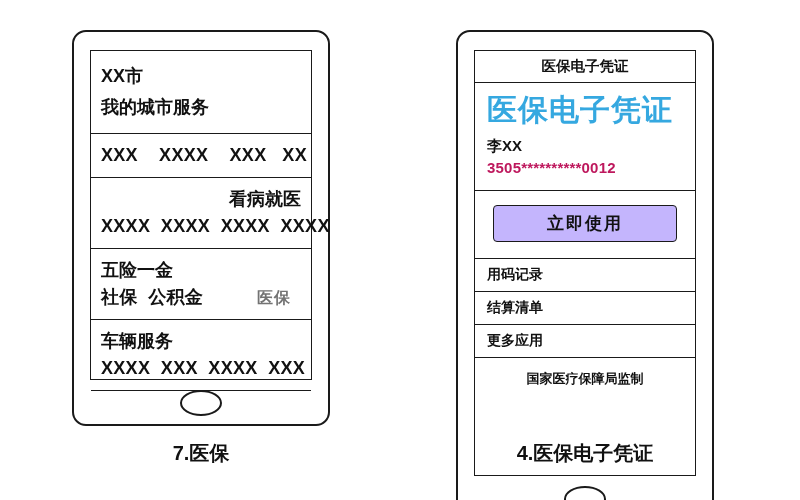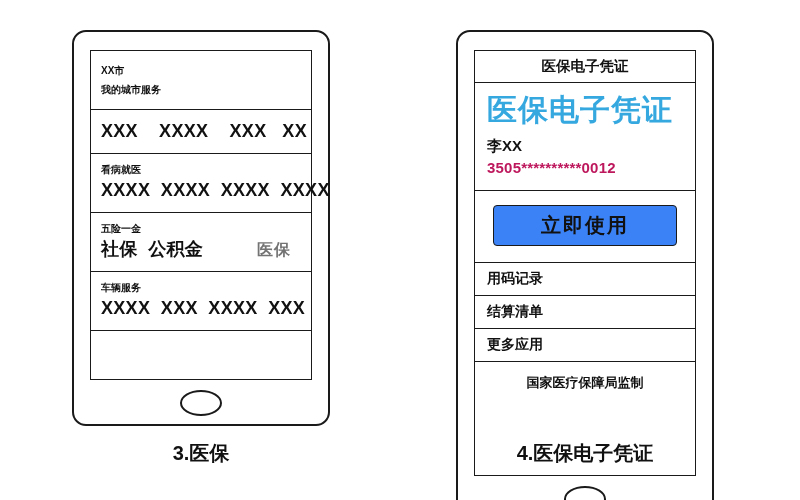--- a/index.html
+++ b/index.html
@@ -58,36 +58,36 @@
   }
 
   .section {
     border-bottom: 1.5px solid #1a1a1a;
     padding: 7px 10px 8px 10px;
     box-sizing: border-box;
   }
   .section:last-child { border-bottom: none; }
 
   .line {
-    font-size: 10px;
+    font-size: 18px;
     color: #111;
     font-weight: bold;
     line-height: 1.5;
     white-space: pre;
   }
   .line.sub {
     font-size: 18px;
     letter-spacing: 0.3px;
   }
 
   
   .sec-header .line:first-child { margin-bottom: 4px; }
   .sec-header { padding-top: 12px; padding-bottom: 12px; }
   .sec-common { padding-top: 8px; }
-  .sec-medical { padding-top: 8px; }
+  .sec-medical { padding-top: 8px; text-align: right; }
   .sec-insurance { padding-top: 8px; position: relative; }
   .sec-vehicle { padding-top: 8px; }
 
   .insurance-row {
     display: flex;
     align-items: center;
     justify-content: space-between;
   }
   .yibao-badge {
     color: #737373;
@@ -135,25 +135,25 @@
     white-space: nowrap;
   }
   .use-btn-wrap {
     padding: 14px 18px 16px 18px;
     border-bottom: 1.5px solid #1a1a1a;
   }
   .use-btn {
     border: 1.5px solid #1a1a1a;
     border-radius: 4px;
     text-align: center;
-    font-size: 20px;
+    font-size: 17px;
     font-weight: bold;
     color: #111;
     padding: 6px 0;
-    background: #3b82f6;
+    background: #c4b5fd;
     cursor: pointer;
     letter-spacing: 2px;
   }
   .menu-row {
     font-size: 14px;
     font-weight: bold;
     color: #111;
     padding: 7px 12px;
     border-bottom: 1.5px solid #1a1a1a;
   }
@@ -213,21 +213,21 @@
       <div class="section sec-vehicle">
         <div class="line">车辆服务</div>
         <div class="line sub">XXXX  XXX  XXXX  XXX</div>
       </div>
 
       <div class="spacer"></div>
     </div>
     <div class="home-button"></div>
   </div>
 
-  <div class="caption caption-left">3.医保</div>
+  <div class="caption caption-left">7.医保</div>
 
   <div class="phone phone-right">
     <div class="screen">
 
       <div class="card-title">医保电子凭证</div>
 
       <div class="card-body">
         <div class="big-blue">医保电子凭证</div>
         <div class="name-line">李XX</div>
         <div class="card-no">3505**********0012</div>

